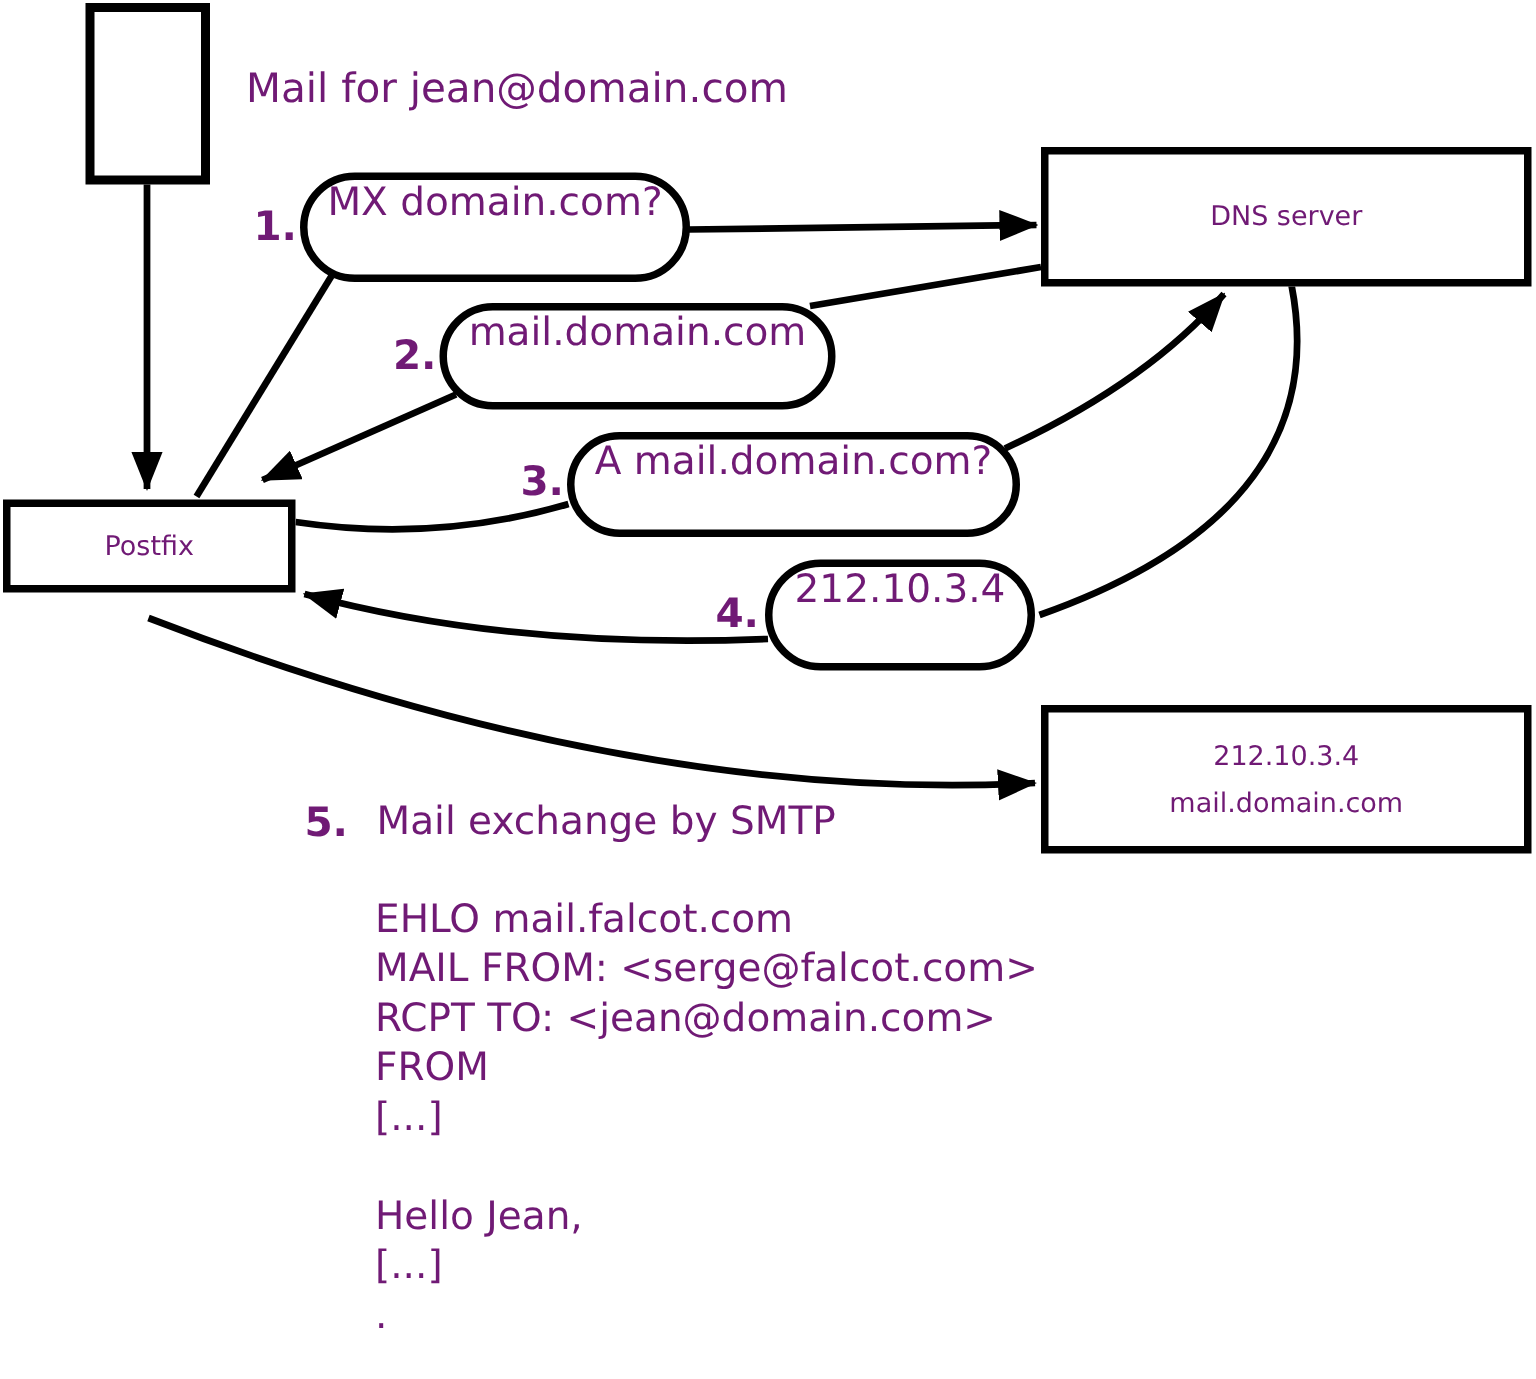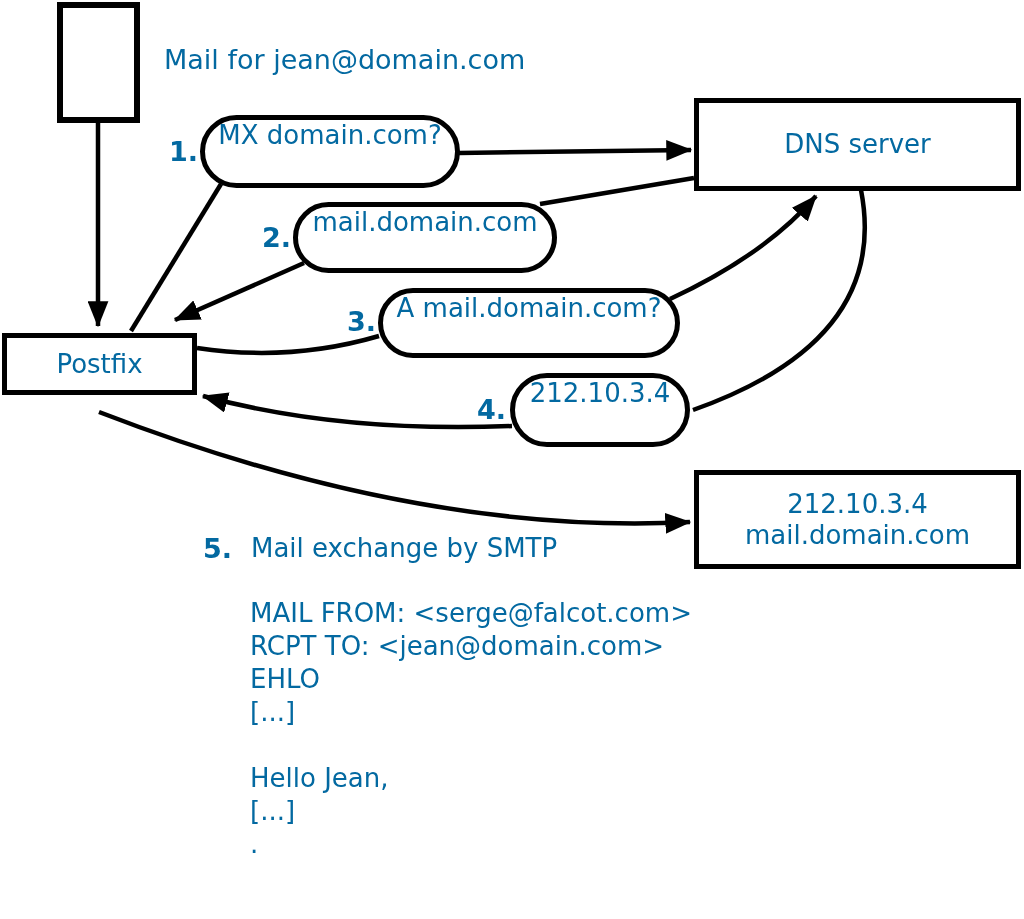--- a/index.html
+++ b/index.html
@@ -1,31 +1,31 @@
 <!DOCTYPE html>
 <html><head>
 <meta charset="utf-8">
 <style>
   html,body{margin:0;padding:0;background:#ffffff;}
   #canvas{
     position:relative;
     width:1024px;height:919px;
     background:#ffffff;
     font-family:"DejaVu Sans","Liberation Sans",sans-serif;
-    color:#0369a1;
+    color:#701a75;
     overflow:hidden;
   }
   #wires{position:absolute;left:0;top:0;width:1024px;height:919px;}
   .node{
     position:absolute;
     box-sizing:border-box;
     background:#ffffff;
     border:5px solid #000000;
     display:flex;align-items:center;justify-content:center;
-    font-size:26px;line-height:31px;
+    font-size:18px;line-height:31px;
   }
   .node.stack{flex-direction:column;}
   .pill{
     position:absolute;
     box-sizing:border-box;
     background:#ffffff;
     border:5px solid #000000;
     border-radius:40px;
     display:flex;align-items:flex-start;justify-content:center;
     font-size:26px;
@@ -116,23 +116,24 @@
 
   <span class="stepnum" style="left:458px;top:394px;width:48px;">4.</span>
   <div class="pill" style="left:510px;top:373px;width:180px;height:74px;">
     <span>212.10.3.4</span>
   </div>
 
   <span class="stepnum" style="left:186px;top:533px;width:46px;">5.</span>
   <span class="freelabel" style="left:251px;top:533px;">Mail exchange by SMTP</span>
 
   <div id="smtp-session">
+    <div class="smtp-line">EHLO mail.falcot.com</div>
     <div class="smtp-line">MAIL FROM: &lt;serge@falcot.com&gt;</div>
     <div class="smtp-line">RCPT TO: &lt;jean@domain.com&gt;</div>
-    <div class="smtp-line">EHLO</div>
+    <div class="smtp-line">FROM</div>
     <div class="smtp-line">[...]</div>
     <div class="smtp-line"></div>
     <div class="smtp-line">Hello Jean,</div>
     <div class="smtp-line">[...]</div>
     <div class="smtp-line">.</div>
   </div>
 
 </div>
 
 </body></html>

